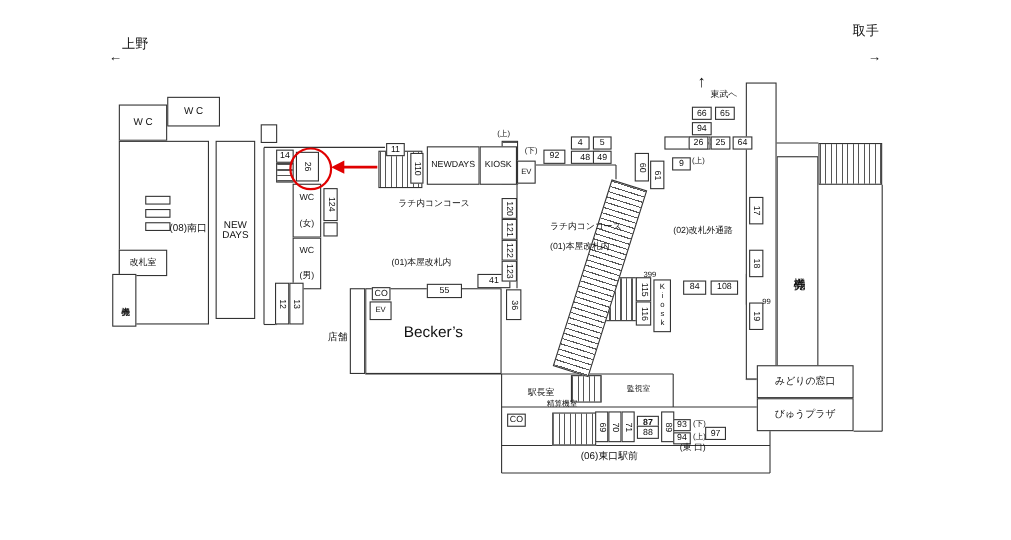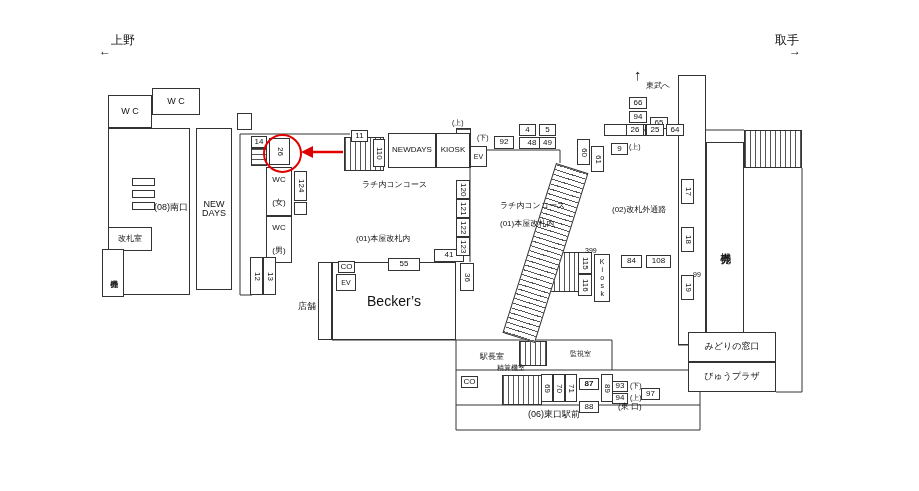--- a/index.html
+++ b/index.html
@@ -53,21 +53,21 @@
       <line x1="456" y1="430" x2="700" y2="430"></line>
       <line x1="802" y1="168" x2="802" y2="392"></line>
       <line x1="776" y1="392" x2="802" y2="392"></line>
       <line x1="678" y1="345" x2="688" y2="345"></line>
       <line x1="704" y1="130" x2="744" y2="130"></line>
     </g>
   </svg>
 
   <span class="dir" style="left:99px;top:44px;">←</span>
   <span class="dir" style="left:111px;top:32px;">上野</span>
-  <span class="dir" style="left:775px;top:32px;text-align:right;">取手</span>
+  <span class="dir" style="left:775px;top:20px;text-align:right;">取手</span>
   <span class="dir" style="left:789px;top:44px;">→</span>
   <span class="dir" style="left:634px;top:66px;font-size:15px;">↑</span>
   <span class="dir" style="left:646px;top:80px;font-size:8px;">東武へ</span>
 
   <div id="annotation-circle"></div>
   <svg id="annotation-arrow" width="46" height="20" viewBox="0 0 46 20">
     <line x1="44" y1="10" x2="12" y2="10" stroke="#e00000" stroke-width="2.5"></line>
     <polygon points="2,10 14,4 14,16" fill="#e00000"></polygon>
   </svg>
 
@@ -131,39 +131,39 @@
     <div class="numbox v" style="left: 456px; top: 237px; width: 14px; height: 19px;">123</div>
     <div class="numbox" style="left: 494px; top: 136px; width: 20px; height: 13px;">92</div>
     <div class="numbox" style="left: 519px; top: 124px; width: 17px; height: 12px;">4</div>
     <div class="numbox" style="left: 539px; top: 124px; width: 17px; height: 12px;">5</div>
     <div class="numbox" style="left: 519px; top: 137px; width: 26px; height: 12px;">48</div>
     <div class="numbox" style="left: 539px; top: 137px; width: 17px; height: 12px;">49</div>
     <div class="numbox v" style="left: 577px; top: 139px; width: 13px; height: 26px;">60</div>
     <div class="numbox v" style="left: 591px; top: 146px; width: 13px; height: 26px;">61</div>
     <div class="numbox" style="left: 611px; top: 143px; width: 17px; height: 12px;">9</div>
     <div class="numbox" style="left: 629px; top: 97px; width: 18px; height: 12px;">66</div>
-    <div class="numbox" style="left: 650px; top: 97px; width: 18px; height: 12px; margin-top: 20px;">65</div>
+    <div class="numbox" style="left: 650px; top: 97px; width: 18px; height: 12px;">65</div>
     <div class="numbox" style="left: 629px; top: 111px; width: 18px; height: 12px;">94</div>
     <div class="numbox" style="left: 604px; top: 124px; width: 18px; height: 12px; padding-left: 40px;">63</div>
     <div class="numbox" style="left: 626px; top: 124px; width: 18px; height: 12px;">26</div>
     <div class="numbox" style="left: 646px; top: 124px; width: 18px; height: 12px; text-align: center;">25</div>
     <div class="numbox" style="left: 666px; top: 124px; width: 18px; height: 12px;">64</div>
     <div class="numbox v" style="left: 578px; top: 252px; width: 14px; height: 22px;">115</div>
     <div class="numbox v" style="left: 578px; top: 274px; width: 14px; height: 22px;">116</div>
     <div class="numbox" style="left: 621px; top: 255px; width: 21px; height: 13px;">84</div>
     <div class="numbox" style="left: 646px; top: 255px; width: 25px; height: 13px;">108</div>
     <div class="numbox v" style="left: 681px; top: 179px; width: 13px; height: 25px;">17</div>
     <div class="numbox v" style="left: 681px; top: 227px; width: 13px; height: 25px;">18</div>
     <div class="numbox v" style="left: 681px; top: 275px; width: 13px; height: 25px;">19</div>
     <div class="numbox" style="left: 461px; top: 376px; width: 17px; height: 12px;">CO</div>
     <div class="numbox v" style="left: 541px; top: 374px; width: 12px; height: 28px;">69</div>
     <div class="numbox v" style="left: 553px; top: 374px; width: 12px; height: 28px;">70</div>
     <div class="numbox v" style="left: 565px; top: 374px; width: 12px; height: 28px;">71</div>
     <div class="numbox" style="left: 579px; top: 378px; width: 20px; height: 12px; font-weight: bold;">87</div>
-    <div class="numbox" style="left: 579px; top: 401px; width: 20px; height: 12px;">88</div>
+    <div class="numbox" style="left: 579px; top: 387px; width: 20px; height: 12px;">88</div>
     <div class="numbox v" style="left: 601px; top: 374px; width: 12px; height: 28px;">89</div>
     <div class="numbox" style="left: 612px; top: 381px; width: 16px; height: 11px;">93</div>
     <div class="numbox" style="left: 612px; top: 393px; width: 16px; height: 11px;">94</div>
     <div class="numbox" style="left: 641px; top: 388px; width: 19px; height: 12px;">97</div>
     <div class="maplabel" style="left: 154px; top: 203px; font-size: 9px;">(08)南口</div>
     <div class="maplabel" style="left: 362px; top: 181px; font-size: 8px;">ラチ内コンコース</div>
     <div class="maplabel" style="left: 356px; top: 235px; font-size: 8px;">(01)本屋改札内</div>
     <div class="maplabel" style="left: 500px; top: 202px; font-size: 8px;">ラチ内コンコース</div>
     <div class="maplabel" style="left: 500px; top: 220px; font-size: 8px;">(01)本屋改札内</div>
     <div class="maplabel" style="left: 612px; top: 206px; font-size: 8px;">(02)改札外通路</div>

